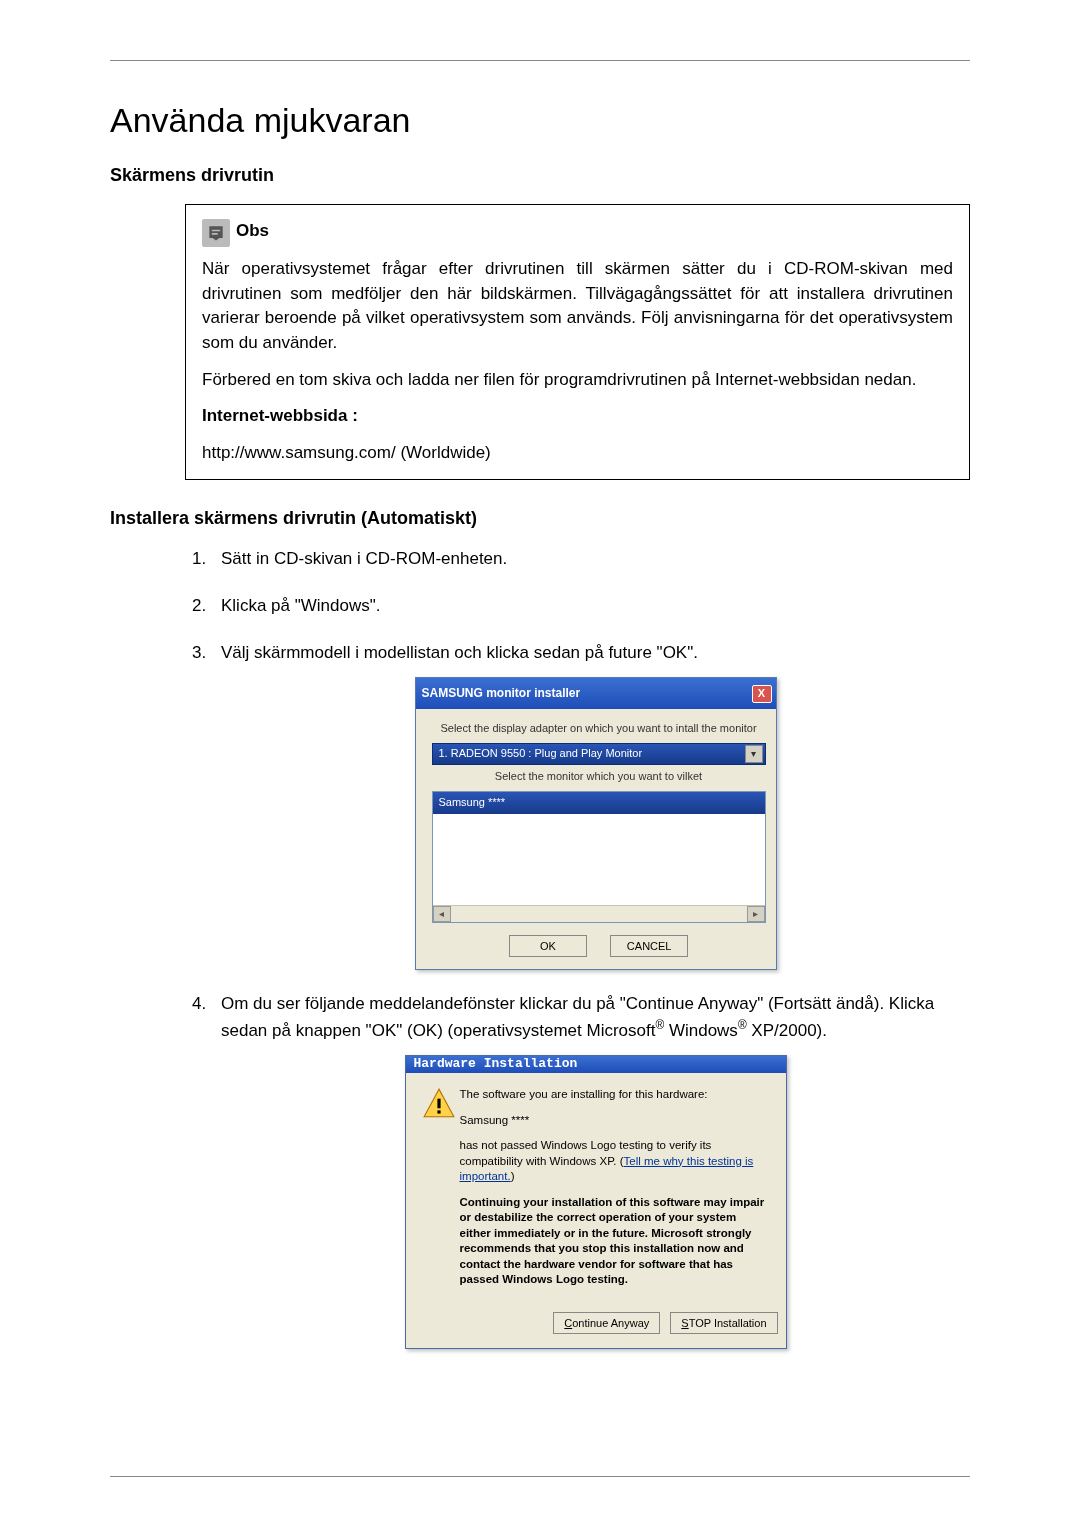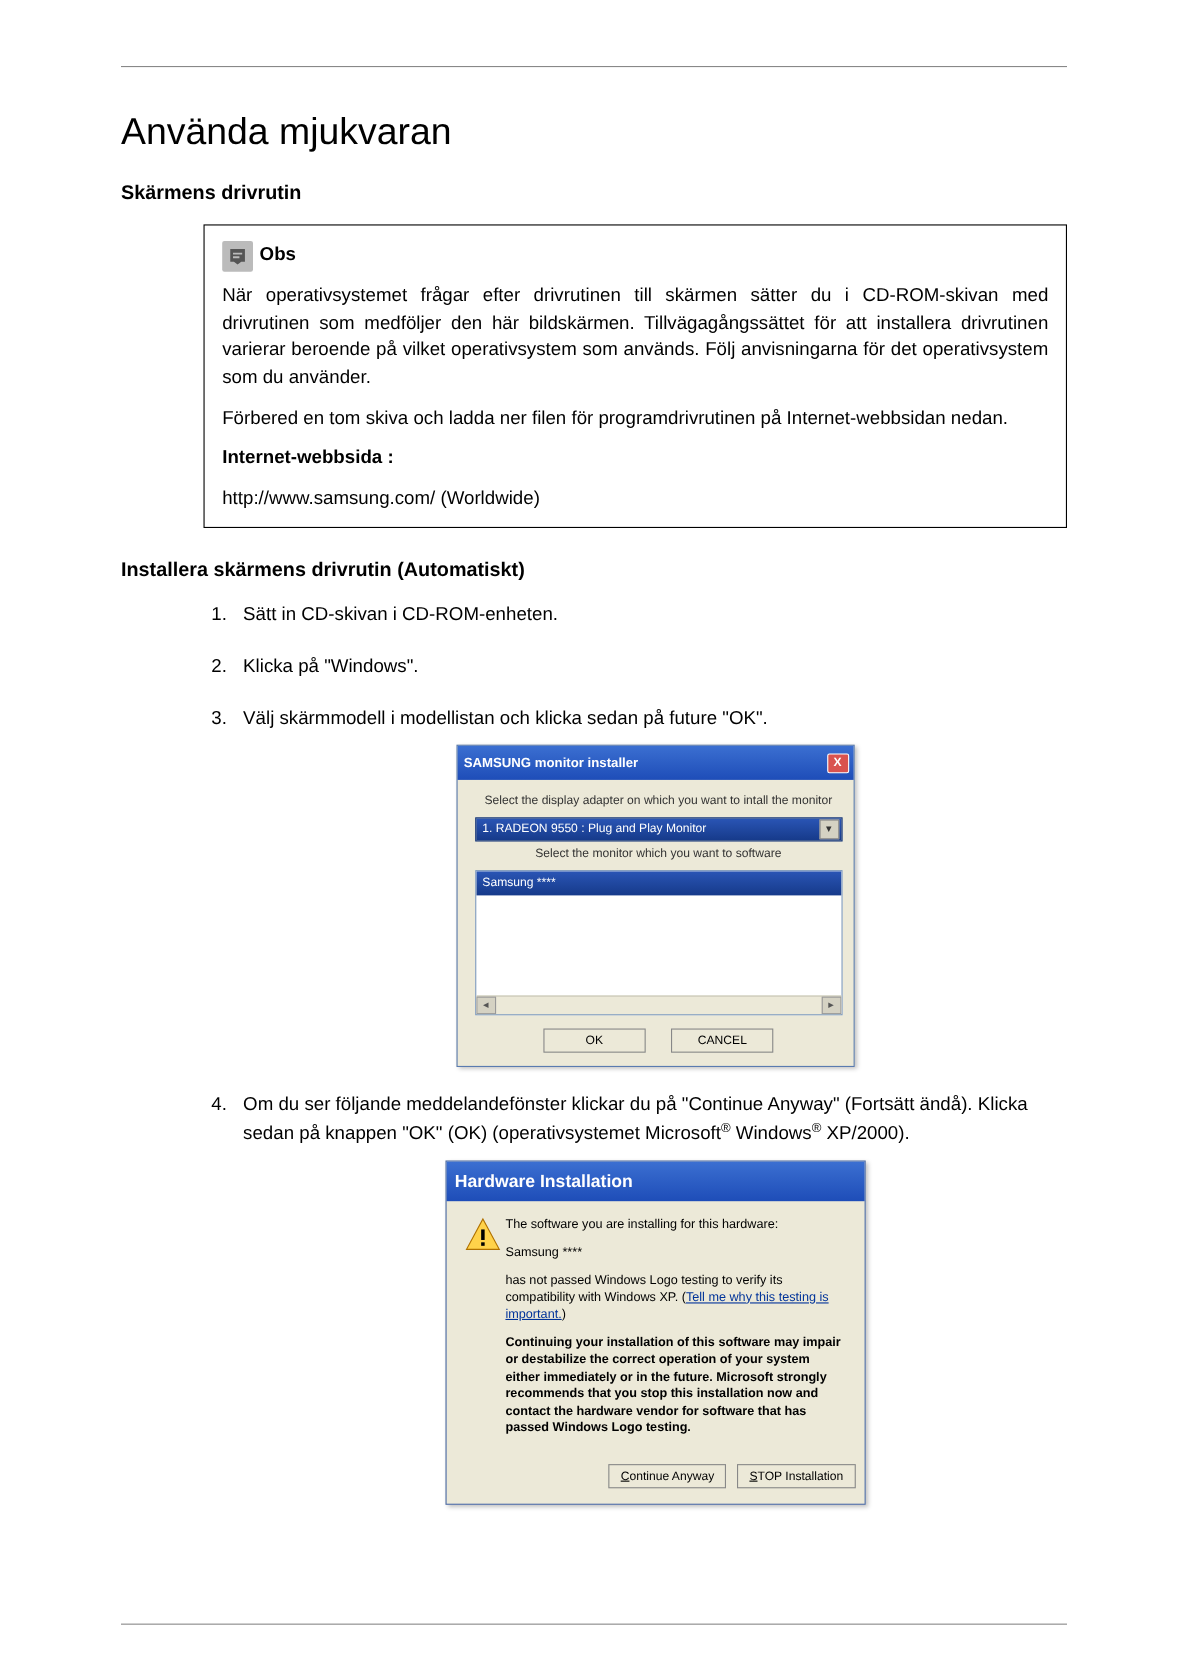--- a/index.html
+++ b/index.html
@@ -134,43 +134,43 @@
     height: 16px; background: #ece9d8;
     display: flex; justify-content: space-between; align-items: center;
     border-top: 1px solid #c6c3b3;
   }
   .win1 .hscroll .sbtn {
     width:16px;height:14px;background:#d5d2c3;border:1px solid #999;
     display:flex;align-items:center;justify-content:center;font-size:10px;color:#555;
   }
   .win1 .buttons { text-align: center; margin-top: 12px; }
   .win1 .buttons button {
-    width: 93px; height: 22px;
+    width: 78px; height: 22px;
     background: #ece9d8;
     border: 1px solid #888;
     font-size: 11px;
     margin: 0 10px;
   }
 
   
   .win2 {
     width: 380px;
     font-size: 12px;
     color: #222;
     background: #ece9d8;
     border: 1px solid #4a6aa8;
     box-shadow: 2px 2px 4px rgba(0,0,0,.25);
   }
   .win2 .titlebar {
-    height: 36px;
+    height: 17px;
     background: linear-gradient(#3b6fd1,#1e4db8);
     color: #fff;
     display: flex; align-items: center;
     padding: 0 8px;
-    font-size: 16px; font-weight: bold;
+    font-size: 13px; font-weight: bold; font-family: Liberation Mono, monospace;
   }
   .win2 .body {
     padding: 14px 16px 14px 16px;
     display: flex; gap: 4px;
   }
   .win2 .warnicon {
     width: 34px; height: 34px; flex: 0 0 34px;
   }
   .win2 .msg { font-size: 11.5px; line-height: 1.35; }
   .win2 .msg p { margin: 0 0 10px 0; }
@@ -228,21 +228,21 @@
         <div class="titlebar">
           <span>SAMSUNG monitor installer</span>
           <span class="xbtn">X</span>
         </div>
         <div class="body">
           <div class="caption">Select the display adapter on which you want to intall the monitor</div>
           <div class="combo">
             <span>1. RADEON 9550 : Plug and Play Monitor</span>
             <span class="arrow">▾</span>
           </div>
-          <div class="caption">Select the monitor which you want to software</div>
+          <div class="caption">Select the monitor which you want to vilket</div>
           <div class="listbox">
             <div class="sel">Samsung ****</div>
             <div class="hscroll">
               <span class="sbtn">◂</span>
               <span class="sbtn">▸</span>
             </div>
           </div>
           <div class="buttons">
             <button>OK</button>
             <button>CANCEL</button>

